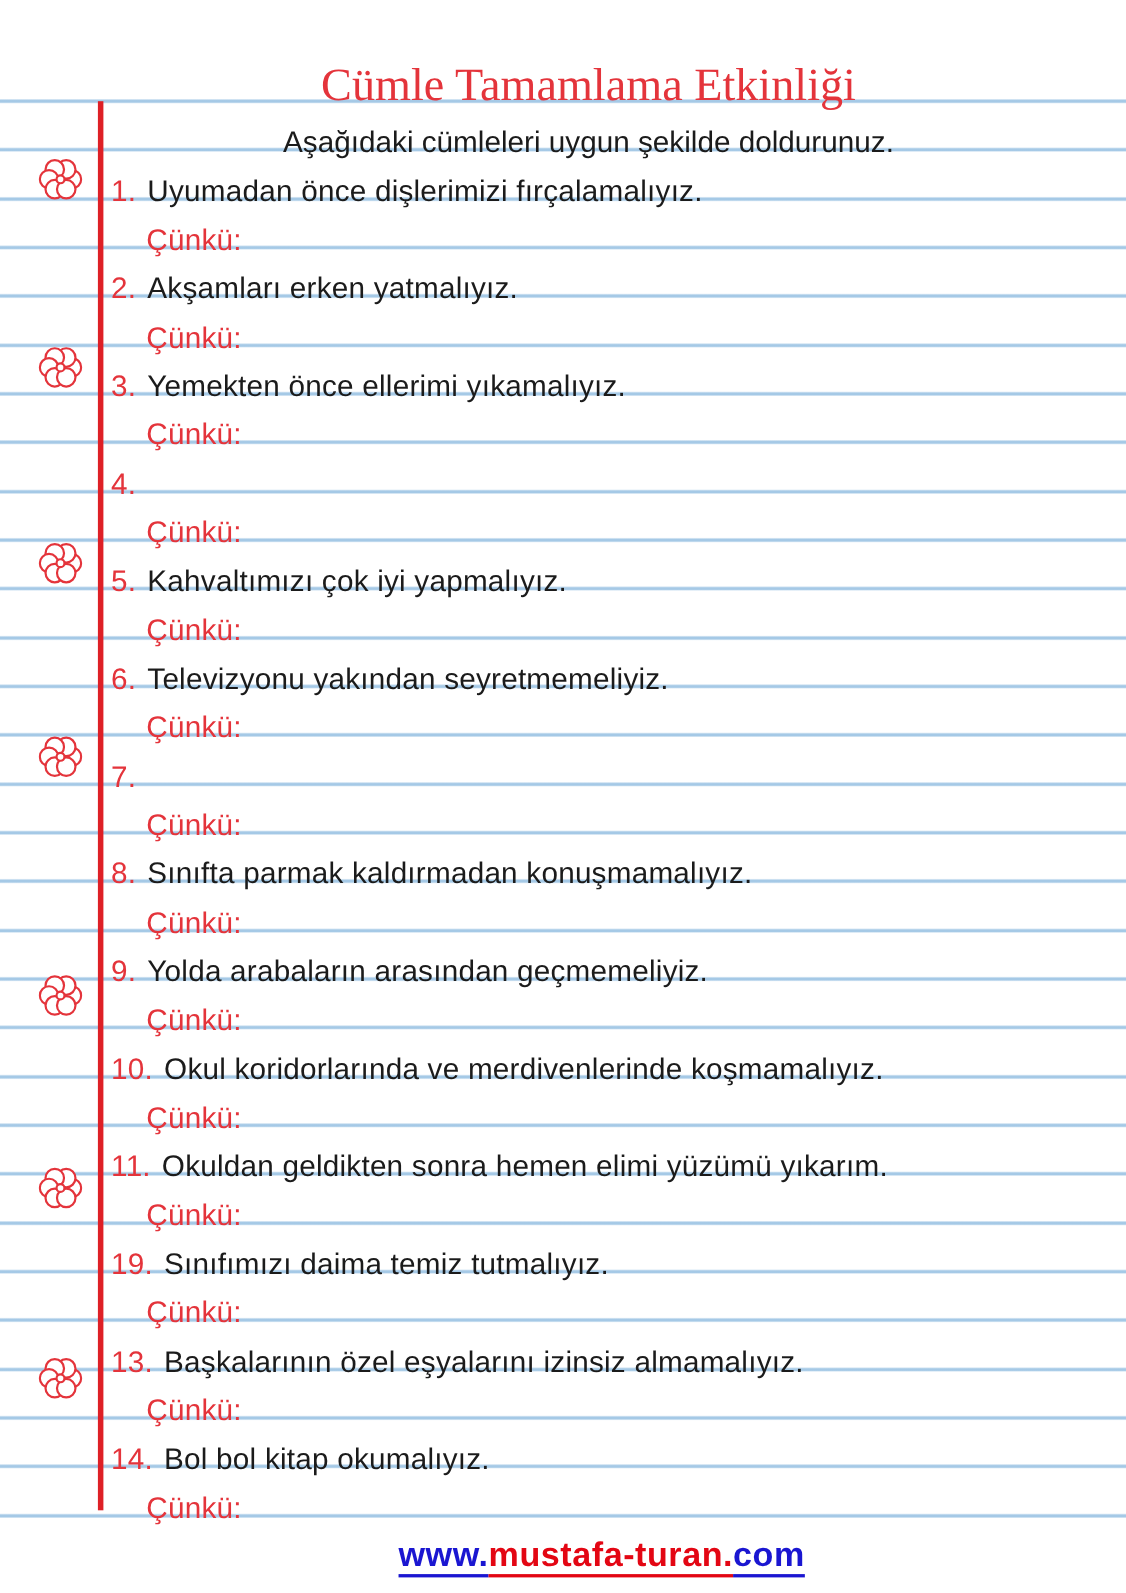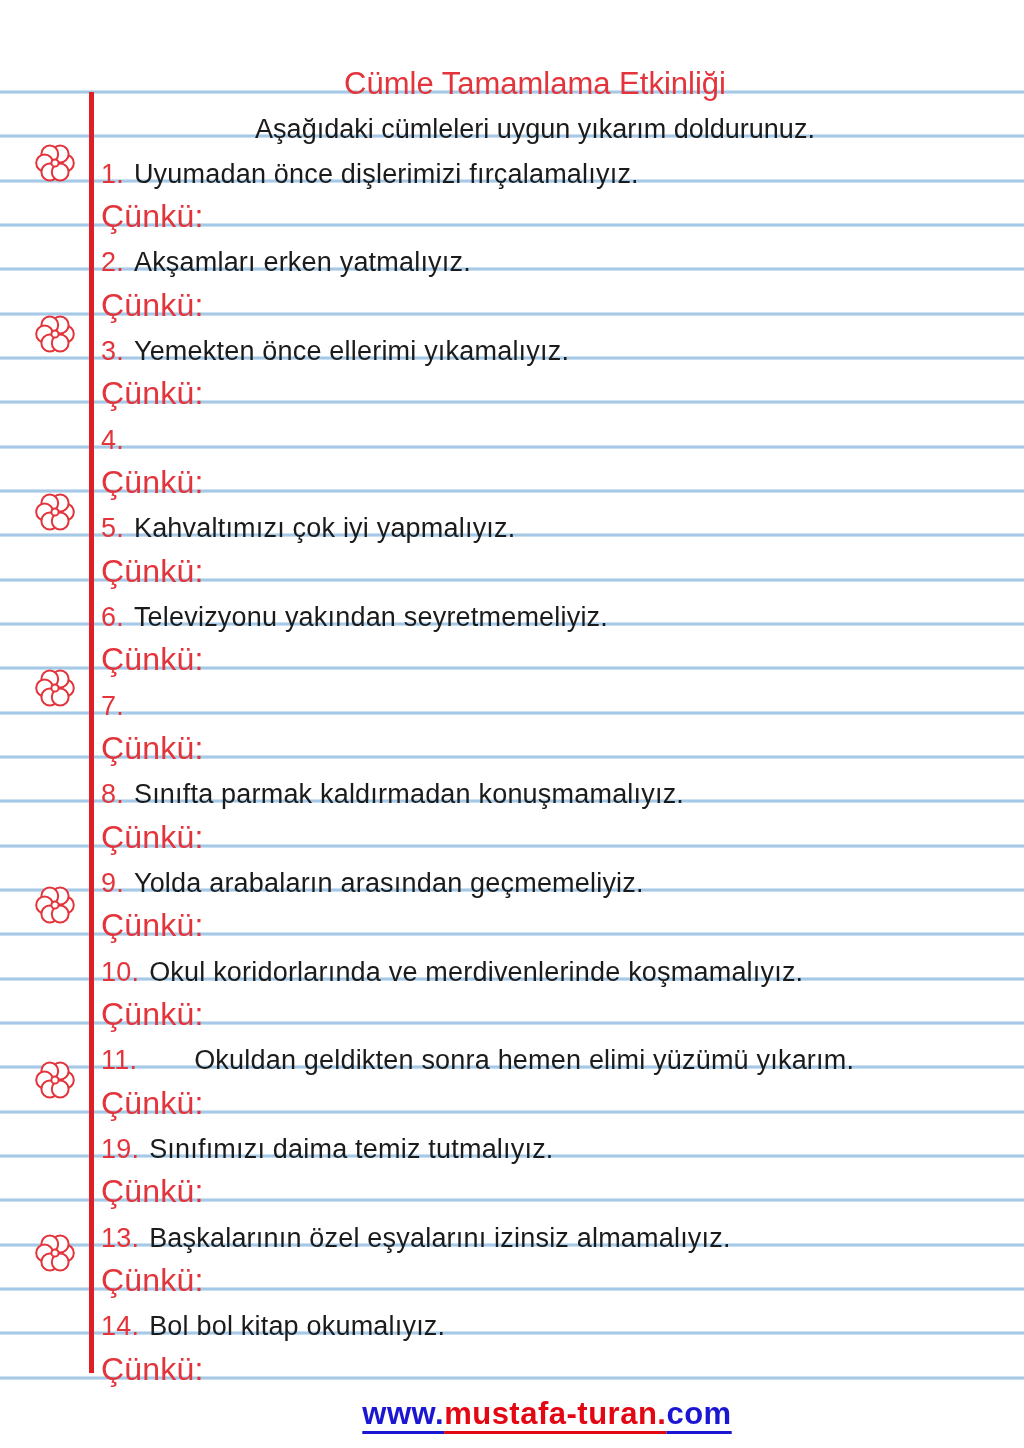--- a/index.html
+++ b/index.html
@@ -42,34 +42,36 @@
     letter-spacing: 0.2px;
     line-height: 1;
     white-space: nowrap;
   }
   .row .num {
     color: var(--accent-red, #e4343b);
     margin-right: 10px;
   }
   .cunku-label {
     color: var(--accent-red, #e4343b);
-    font-size: 32px;
+    font-size: 27px;
+    margin-left: 32px;
   }
   .title-row {
     position: absolute;
     left: 46px;
     right: 0;
     top: 55px;
     height: 44px;
     display: flex;
     align-items: flex-end;
     justify-content: center;
     color: var(--accent-red, #e4343b);
-    font-size: 31px;
+    font-size: 42px;
     line-height: 1;
+    font-family: Liberation Serif, serif;
   }
   .subtitle-row {
     position: absolute;
     left: 46px;
     right: 0;
     top: 99px;
     height: 44px;
     display: flex;
     align-items: flex-end;
     justify-content: center;
@@ -131,21 +133,21 @@
       <div class="ruled-line" style="top: 1198.25px;"></div>
       <div class="ruled-line" style="top: 1242.58px;"></div>
       <div class="ruled-line" style="top: 1286.91px;"></div>
       <div class="ruled-line" style="top: 1331.24px;"></div>
       <div class="ruled-line" style="top: 1375.57px;"></div>
     </div>
   <div class="margin-line"></div>
 
   <div class="title-row">Cümle Tamamlama Etkinliği</div>
 
-  <div class="subtitle-row">Aşağıdaki cümleleri uygun yıkarım doldurunuz.</div>
+  <div class="subtitle-row">Aşağıdaki cümleleri uygun şekilde doldurunuz.</div>
 
   <div id="rows-layer">
       <div class="row" style="top: 143.66px;">
         <span class="num">1.</span>
         <span class="txt">Uyumadan önce dişlerimizi fırçalamalıyız.</span>
       </div>
       <div class="row" style="top: 187.99px;">
         <span class="cunku-label">Çünkü:</span>
       </div>
       <div class="row" style="top: 232.32px;">
@@ -202,21 +204,21 @@
       <div class="row" style="top: 897.27px;">
         <span class="cunku-label">Çünkü:</span>
       </div>
       <div class="row" style="top: 941.6px;">
         <span class="num">10.</span>
         <span class="txt">Okul koridorlarında ve merdivenlerinde koşmamalıyız.</span>
       </div>
       <div class="row" style="top: 985.93px;">
         <span class="cunku-label">Çünkü:</span>
       </div>
-      <div class="row" style="top: 1030.26px; gap: 47px;">
+      <div class="row" style="top: 1030.26px;">
         <span class="num">11.</span>
         <span class="txt">Okuldan geldikten sonra hemen elimi yüzümü yıkarım.</span>
       </div>
       <div class="row" style="top: 1074.59px;">
         <span class="cunku-label">Çünkü:</span>
       </div>
       <div class="row" style="top: 1118.92px;">
         <span class="num">19.</span>
         <span class="txt">Sınıfımızı daima temiz tutmalıyız.</span>
       </div>

